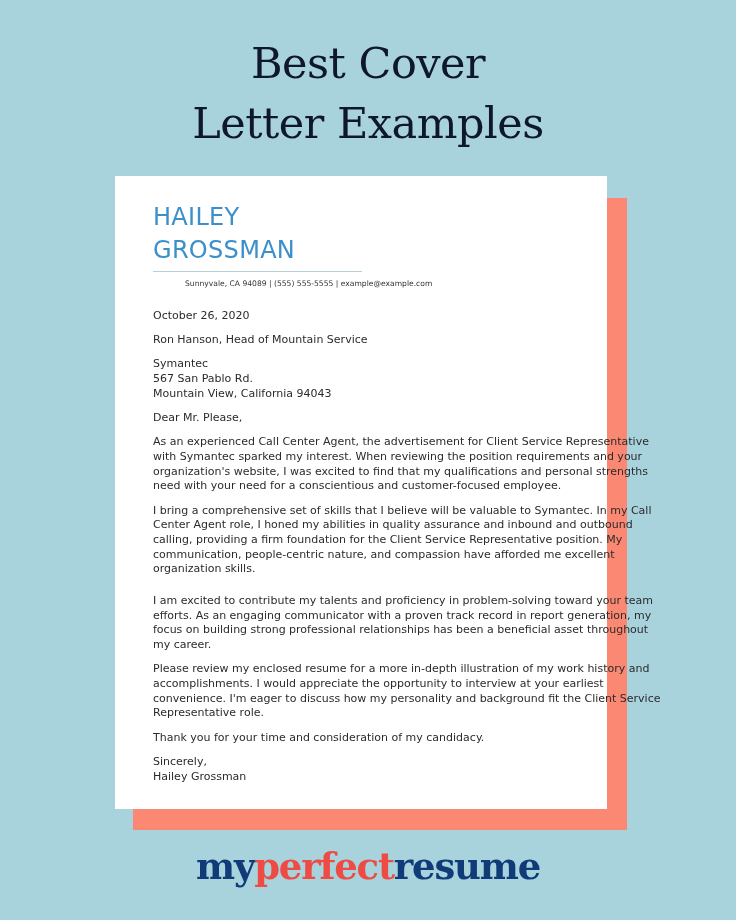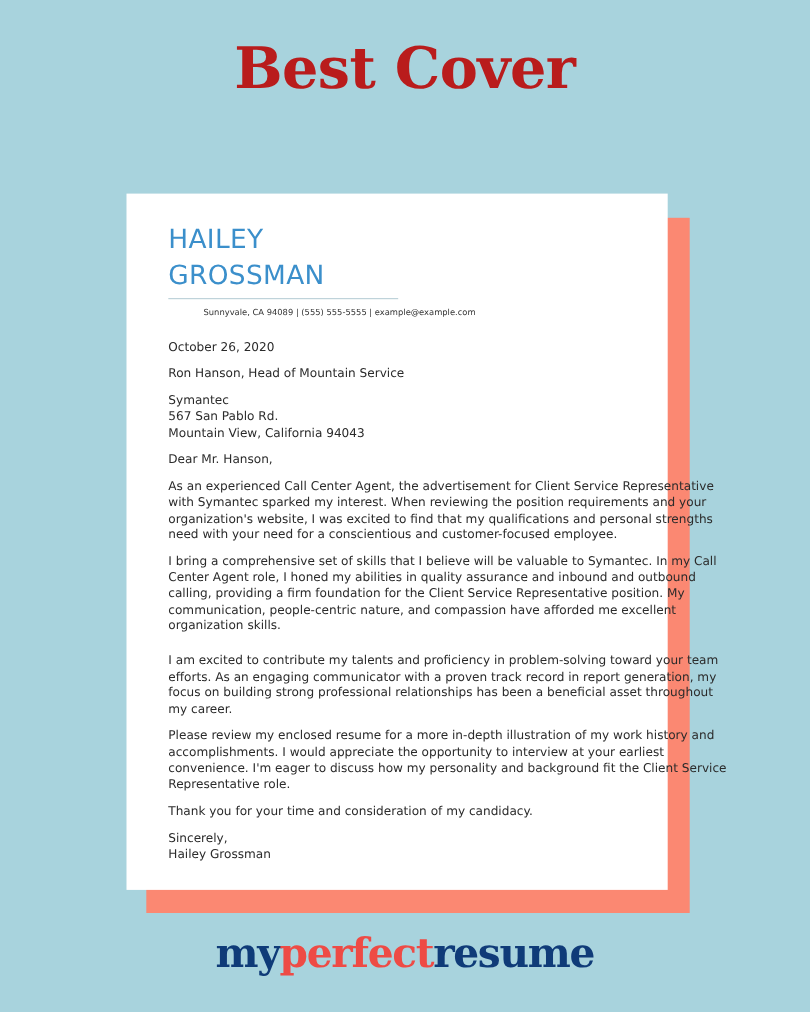--- a/index.html
+++ b/index.html
@@ -14,23 +14,23 @@
       overflow: hidden;
       font-family: "DejaVu Sans", sans-serif;
     }
     .headline {
       position: absolute;
       left: 0;
       top: 33px;
       width: 736px;
       text-align: center;
       font-family: "DejaVu Serif", serif;
-      font-weight: bold;
-      color: #b91c1c;
-      font-size: 52px;
+      font-weight: normal;
+      color: #0f172a;
+      font-size: 43px;
       line-height: 60px;
       letter-spacing: -0.5px;
     }
     .headline div { display: block; }
     .shadow {
       position: absolute;
       left: 133px;
       top: 198px;
       width: 494px;
       height: 632px;
@@ -98,41 +98,42 @@
       line-height: 40px;
     }
     .logo .dark { color: #0f3b78; }
     .logo .red { color: #ee4b45; }
   </style>
 </head>
 <body>
 
 <div class="headline">
   <div>Best Cover</div>
+  <div>Letter Examples</div>
 </div>
 
 <div class="shadow"></div>
 
 <div class="paper">
   <div class="name">
     <div>HAILEY</div>
     <div>GROSSMAN</div>
   </div>
   <div class="name-rule"></div>
   <div class="contact">Sunnyvale, CA 94089 | (555) 555-5555 | example@example.com</div>
 
   <div class="body-text">
     <p>October 26, 2020</p>
     <p>Ron Hanson, Head of Mountain Service</p>
     <p>
       <span class="line">Symantec</span>
       <span class="line">567 San Pablo Rd.</span>
       <span class="line">Mountain View, California 94043</span>
     </p>
-    <p>Dear Mr. Hanson,</p>
+    <p>Dear Mr. Please,</p>
 
     <p>
       <span class="line">As an experienced Call Center Agent, the advertisement for Client Service Representative</span>
       <span class="line">with Symantec sparked my interest. When reviewing the position requirements and your</span>
       <span class="line">organization's website, I was excited to find that my qualifications and personal strengths</span>
       <span class="line">need with your need for a conscientious and customer-focused employee.</span>
     </p>
     <p>
       <span class="line">I bring a comprehensive set of skills that I believe will be valuable to Symantec. In my Call</span>
       <span class="line">Center Agent role, I honed my abilities in quality assurance and inbound and outbound</span>

